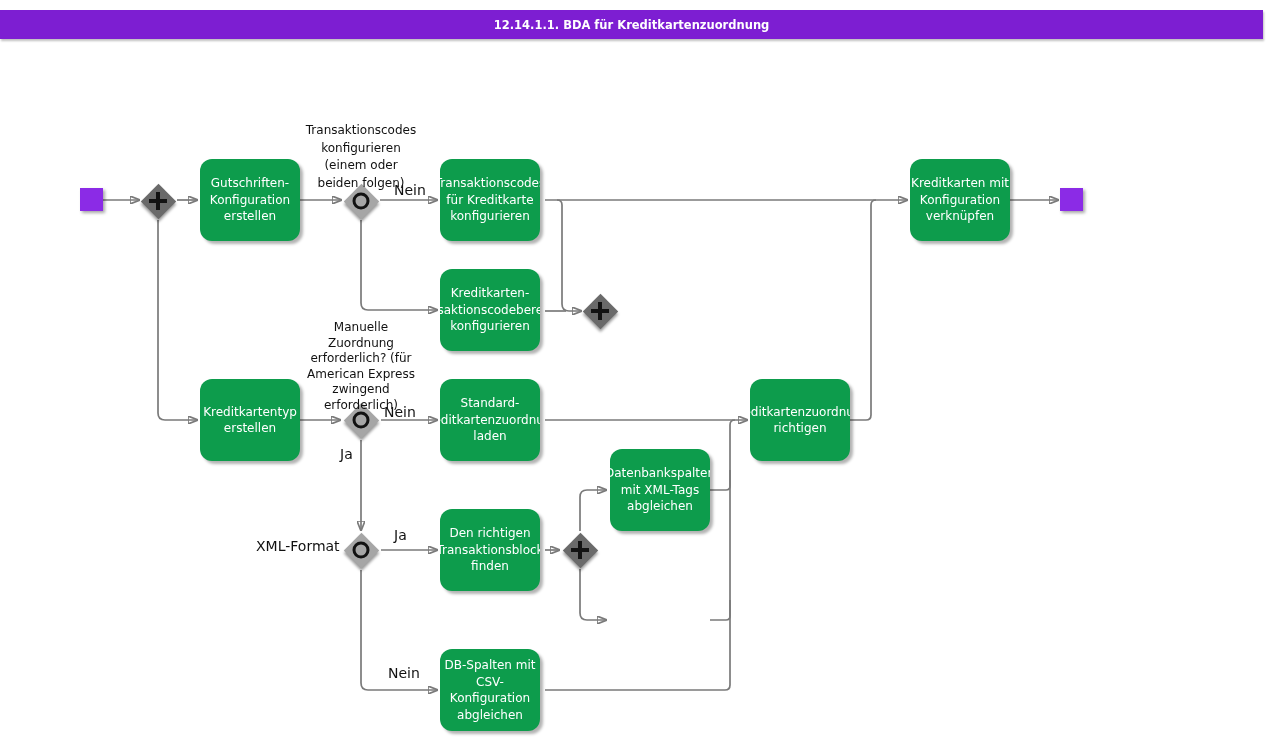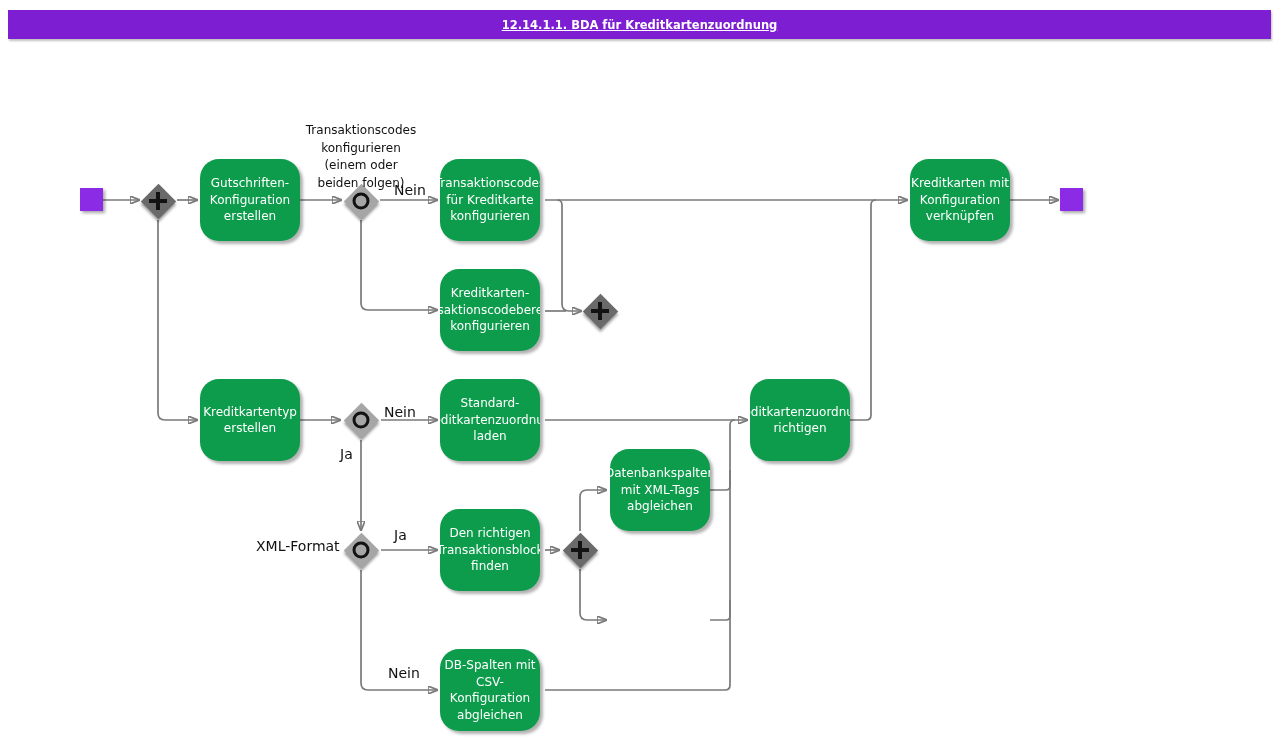--- a/index.html
+++ b/index.html
@@ -3,33 +3,32 @@
 <meta charset="utf-8">
 <style>
   html,body { margin:0; padding:0; }
   body {
     width:1280px; height:740px; background:#ffffff; position:relative;
     font-family:"DejaVu Sans","Liberation Sans",sans-serif; overflow:hidden;
   }
   .stage { position:absolute; left:0; top:0; width:1280px; height:740px; }
 
   .titlebar {
-    position:absolute; left:8px; top:10px; width:1263px; height:29px;
+    position:absolute; left:0; top:10px; width:1263px; height:29px;
     background:#7D1ED2; color:#ffffff; font-size:11.5px; font-weight:bold;
     display:flex; align-items:center; justify-content:center;
     box-shadow:1px 2px 2px rgba(0,0,0,.25);
-    text-decoration:underline;
   }
 
   svg.connectors { position:absolute; left:0; top:0; }
   svg.connectors path { fill:none; stroke:#7a7a7a; stroke-width:1.7px; }
 
   .task {
     position:absolute; width:100px; height:82px; background:#0D9C4C;
-    border-radius:19px; color:#ffffff; font-size:12px; line-height:16.5px;
+    border-radius:12px; color:#ffffff; font-size:12px; line-height:16.5px;
     display:flex; flex-direction:column; align-items:center; justify-content:center;
     text-align:center; overflow:hidden; box-shadow:3px 3px 3px rgba(0,0,0,.3);
   }
   .task div { white-space:nowrap; flex:0 0 auto; }
 
   .event {
     position:absolute; width:23px; height:23px; background:#8B2BE6;
     box-shadow:2px 2px 3px rgba(0,0,0,.35);
   }
 
@@ -171,20 +170,28 @@
       <div>Konfiguration</div>
       <div>abgleichen</div>
     </div>
 
   <div class="note" style="left:361px;top:122px;line-height:17.5px">
       <div>Transaktionscodes</div>
       <div>konfigurieren</div>
       <div>(einem oder</div>
       <div>beiden folgen)</div>
     </div>
+  <div class="note" style="left:361px;top:320px;line-height:15.5px">
+      <div>Manuelle</div>
+      <div>Zuordnung</div>
+      <div>erforderlich? (für</div>
+      <div>American Express</div>
+      <div>zwingend</div>
+      <div>erforderlich)</div>
+    </div>
   <div class="edge-label" style="left:256px;top:538px;width:68px;text-align:center">XML-Format</div>
 
   <div class="edge-label" style="left:394px;top:182px">Nein</div>
   <div class="edge-label" style="left:384px;top:404px">Nein</div>
   <div class="edge-label" style="left:340px;top:446px">Ja</div>
   <div class="edge-label" style="left:394px;top:527px">Ja</div>
   <div class="edge-label" style="left:388px;top:665px">Nein</div>
 
 </div>
 

